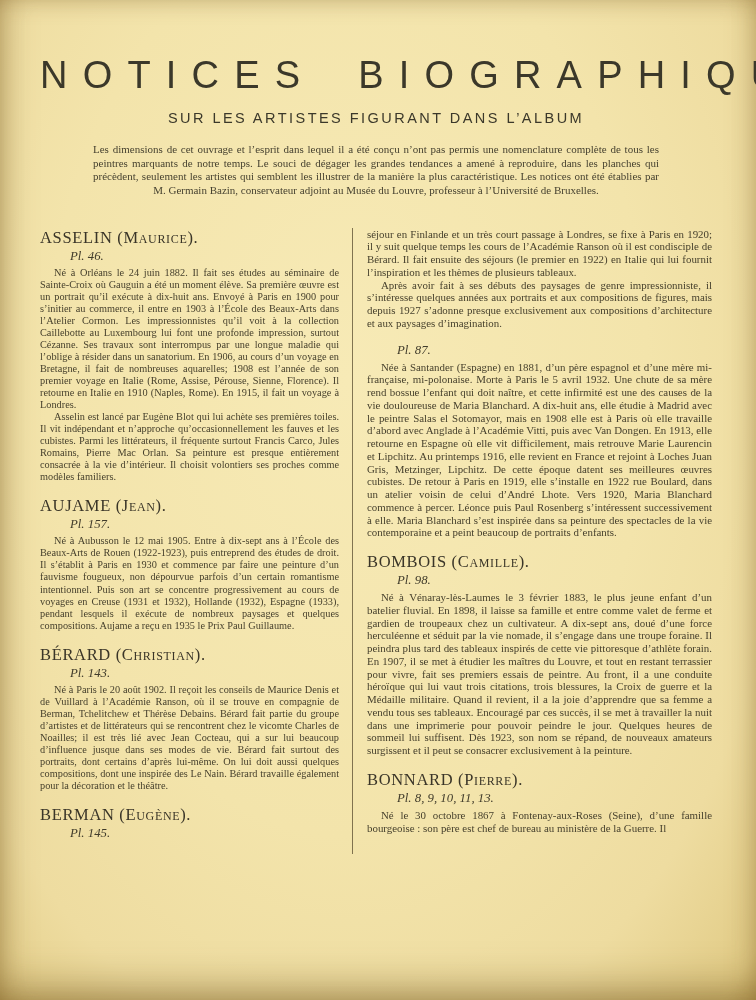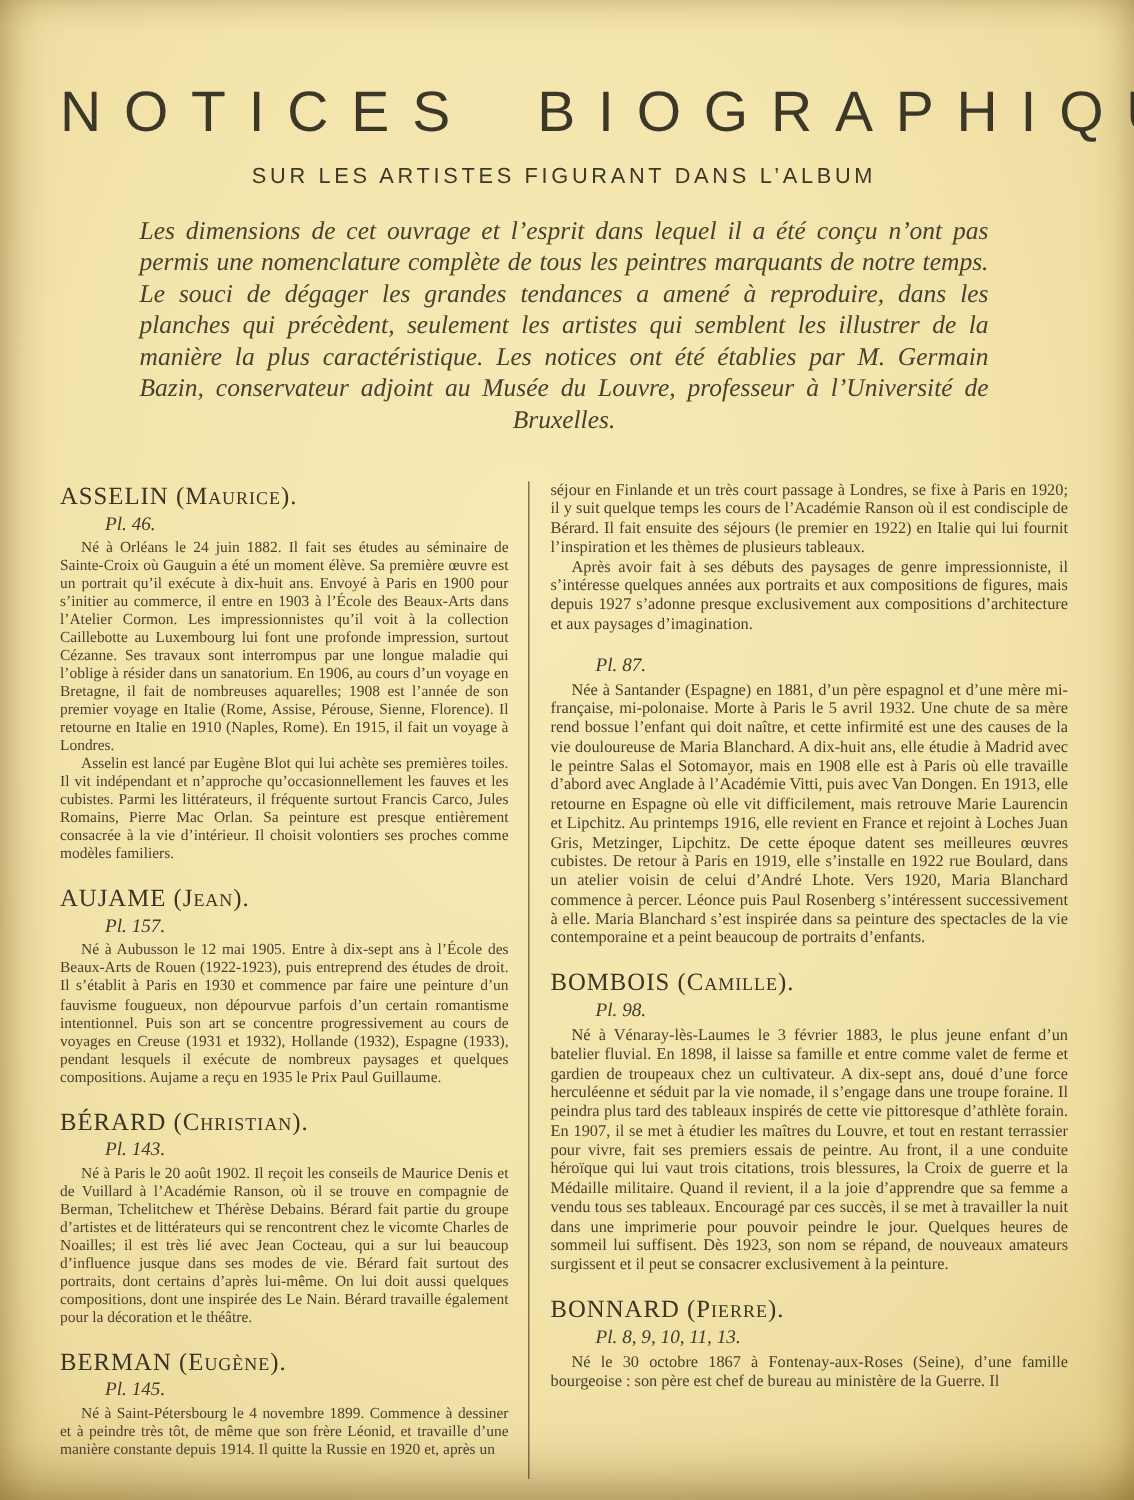--- a/index.html
+++ b/index.html
@@ -37,22 +37,21 @@
     text-align:center;
     font-family:"Liberation Sans", sans-serif;
     font-weight:400;
     font-size:14.5px;
     letter-spacing:0.17em;
     color:#3b382a;
   }
   .intro {
     width:566px;
     margin:17px auto 0;
-    font-style:italic;
-    font-size:17px;
+    font-size:11px;
     line-height:1.24;
     text-align:justify;
     text-align-last:center;
     color:#474230;
   }
 
   .columns { display:flex; align-items:stretch; margin-top:30px; }
   .col { box-sizing:border-box; }
   .col-left  { width:312px; padding-right:13px; font-size:10.3px; }
   .col-right { flex:1; padding-left:14px; font-size:10.9px; }
@@ -123,21 +122,20 @@
           <p class="plate">Pl. 143.</p>
           <p class="bio">Né à Paris le 20 août 1902. Il reçoit les conseils de Maurice Denis et de Vuillard à l’Académie Ranson, où il se trouve en compagnie de Berman, Tchelitchew et Thérèse Debains. Bérard fait partie du groupe d’artistes et de littérateurs qui se rencontrent chez le vicomte Charles de Noailles; il est très lié avec Jean Cocteau, qui a sur lui beaucoup d’influence jusque dans ses modes de vie. Bérard fait surtout des portraits, dont certains d’après lui-même. On lui doit aussi quelques compositions, dont une inspirée des Le Nain. Bérard travaille également pour la décoration et le théâtre.</p>
         </section>
 
         <section class="entry">
           <h3 class="entry-head">
             <span class="surname">BERMAN</span>
             <span class="given">(Eugène).</span>
           </h3>
           <p class="plate">Pl. 145.</p>
-          <p class="bio">Né à Saint-Pétersbourg le 4 novembre 1899. Commence à dessiner et à peindre très tôt, de même que son frère Léonid, et travaille d’une manière constante depuis 1914. Il quitte la Russie en 1920 et, après un</p>
         </section>
 
       </div>
 
       <div class="divider"></div>
 
       <div class="col col-right">
 
         <section class="entry">
           <p class="bio no-indent">séjour en Finlande et un très court passage à Londres, se fixe à Paris en 1920; il y suit quelque temps les cours de l’Académie Ranson où il est condisciple de Bérard. Il fait ensuite des séjours (le premier en 1922) en Italie qui lui fournit l’inspiration et les thèmes de plusieurs tableaux.</p>

